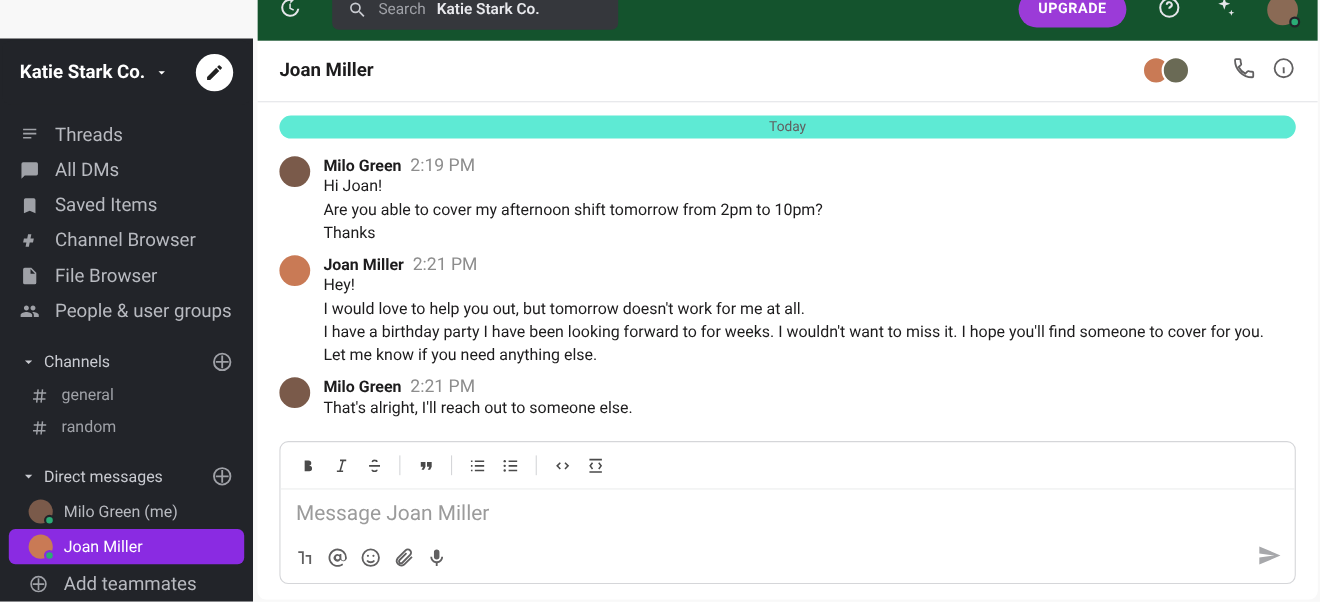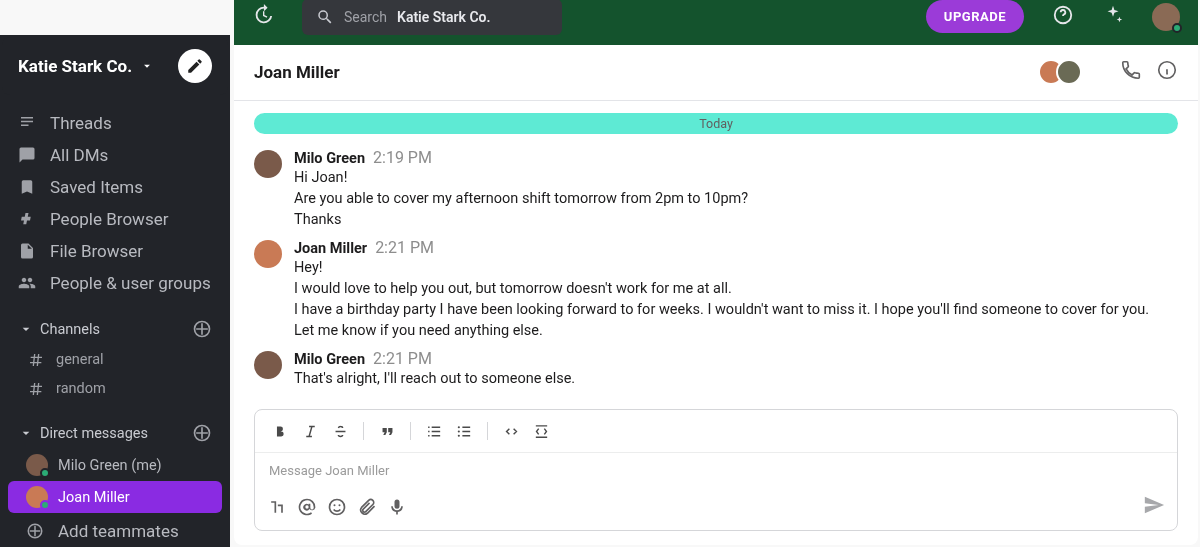--- a/index.html
+++ b/index.html
@@ -67,21 +67,21 @@
 .msg-header { display: flex; align-items: baseline; gap: 8px; }
 .msg-author { font-weight: 700; font-size: 14.5px; color: #1d1c1d; }
 .msg-time { font-size: 16px; color: #8d8d8d; }
 .msg-line { font-size: 14.5px; color: #1d1c1d; line-height: 1.45; }
 
 .composer { margin: 10px 20px 14px; border: 1px solid #d5d6d9; border-radius: 8px; }
 .toolbar { display: flex; align-items: center; gap: 4px; padding: 8px 12px; border-bottom: 1px solid #eceded; }
 .toolbar .tb { width: 26px; height: 26px; display: flex; align-items: center; justify-content: center; color: #616061; border-radius: 4px; }
 .toolbar .tb svg { width: 17px; height: 17px; fill: #4a4a4a; }
 .toolbar .divider { width: 1px; height: 18px; background: #d5d6d9; margin: 0 6px; }
-.composer-input { padding: 10px 14px; color: #9b9b9b; font-size: 13px; min-height: 28px; }
+.composer-input { padding: 10px 14px; color: #9b9b9b; font-size: 19px; min-height: 28px; }
 .composer-bottom { display: flex; align-items: center; gap: 10px; padding: 6px 12px 10px; }
 .composer-bottom .cb svg { width: 20px; height: 20px; fill: #616061; }
 .composer-bottom .cb { display: flex; }
 .send-btn { margin-left: auto; }
 .send-btn svg { width: 22px; height: 22px; fill: #a7a8ab; }
 </style>
 </head>
 <body>
 
 <div class="app">
@@ -117,21 +117,21 @@
       <div class="nav-item">
         <svg viewBox="0 0 24 24">
             <path d="M17 3H7a2 2 0 0 0-2 2v16l7-3 7 3V5a2 2 0 0 0-2-2z"></path>
           </svg>
         <span>Saved Items</span>
       </div>
       <div class="nav-item">
         <svg viewBox="0 0 24 24">
             <path d="M10 4h4l-1 5h4l-1 5h-4l-1 5h-4l1-5H4l1-5h4z"></path>
           </svg>
-        <span>People Browser</span>
+        <span>Channel Browser</span>
       </div>
       <div class="nav-item">
         <svg viewBox="0 0 24 24">
             <path d="M14 2H6a2 2 0 0 0-2 2v16a2 2 0 0 0 2 2h12a2 2 0 0 0 2-2V8l-6-6zM13 9V3.5L18.5 9H13z"></path>
           </svg>
         <span>File Browser</span>
       </div>
       <div class="nav-item">
         <svg viewBox="0 0 24 24">
             <path d="M16 11c1.66 0 3-1.34 3-3s-1.34-3-3-3-3 1.34-3 3 1.34 3 3 3zm-8 0c1.66 0 3-1.34 3-3S9.66 5 8 5 5 6.34 5 8s1.34 3 3 3zm0 2c-2.33 0-7 1.17-7 3.5V19h14v-2.5C15 14.17 10.33 13 8 13zm8 0c-.29 0-.62.02-.97.05 1.16.84 1.97 1.97 1.97 3.45V19h6v-2.5c0-2.33-4.67-3.5-7-3.5z"></path>

